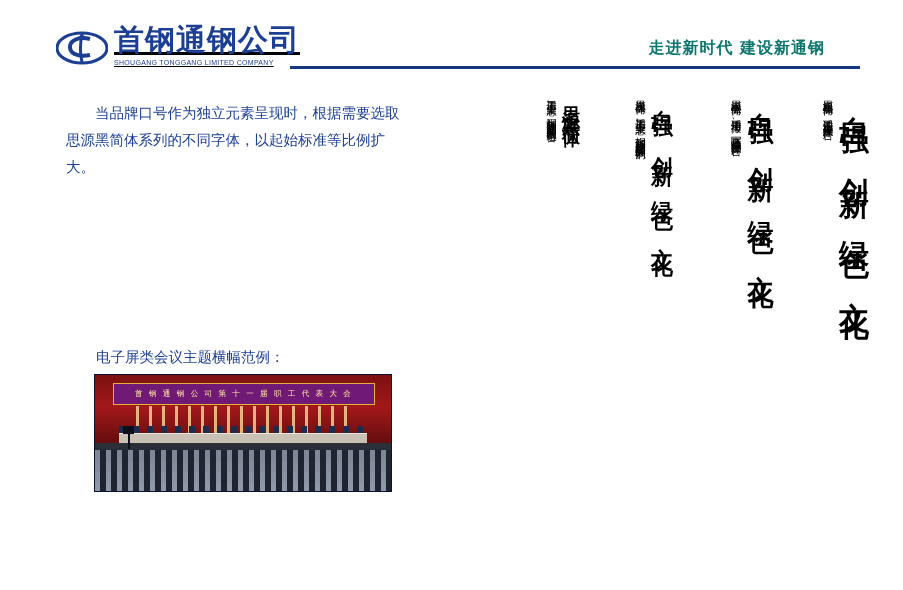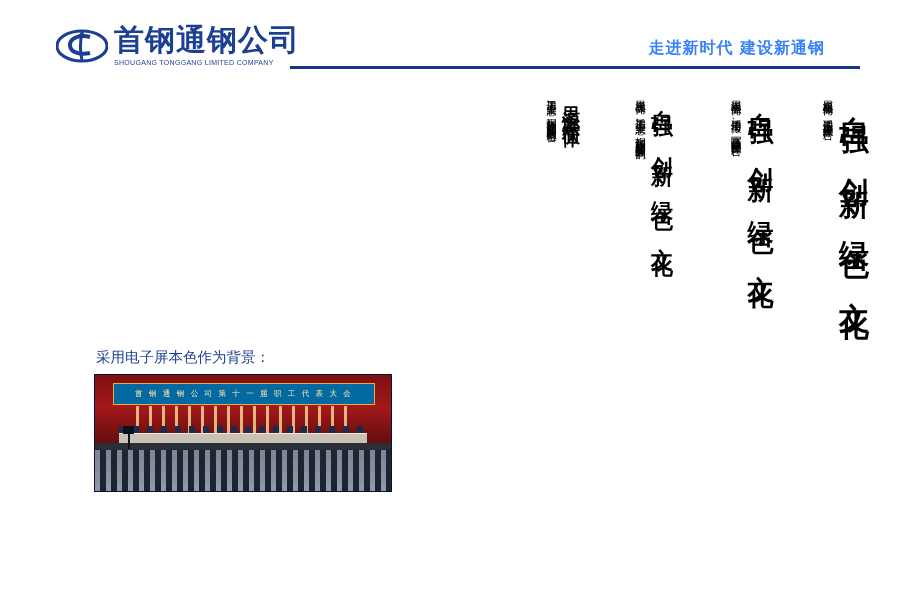--- a/index.html
+++ b/index.html
@@ -14,21 +14,22 @@
   
   #header {
     position: absolute;
     left: 0; top: 0;
     width: 903px; height: 82px;
   }
   #logo-block {
     position: absolute;
     left: 56px; top: 24px;
     display: flex;
-    align-items: center;
+    align-items: flex-end;
+    text-decoration: underline;
   }
   #logo-mark {
     width: 52px; height: 40px;
     position: relative;
     flex: 0 0 auto;
   }
   #logo-mark svg { display:block; }
   #logo-text {
     margin-left: 6px;
     display: flex;
@@ -50,21 +51,21 @@
     color: #1c3f94;
     letter-spacing: 0.3px;
     margin-top: 2px;
   }
   #header-slogan {
     position: absolute;
     right: 78px; top: 38px;
     font-family: "DejaVu Sans", sans-serif;
     font-weight: bold;
     font-size: 16px;
-    color: #3b82f6;
+    color: #0f766e;
     letter-spacing: 1px;
     white-space: nowrap;
   }
   #header-rule {
     position: absolute;
     left: 290px; top: 66px;
     width: 570px; height: 3px;
     background: #14387f;
   }
 
@@ -103,21 +104,21 @@
     border: 1px solid #0a1430;
   }
   #photo .stage {
     position: absolute; left:0; top:0; width:100%; height:62%;
     background: linear-gradient(#7c1010 0%, #a3181a 45%, #5d0c0c 100%);
   }
   #photo .banner {
     position: absolute;
     left: 6%; top: 7%;
     width: 88%; height: 17%;
-    background: #0369a1;
+    background: #701a75;
     border: 1px solid #e0b23a;
     display: flex; align-items: center; justify-content: center;
   }
   #photo .banner span {
     font-family: "DejaVu Sans", sans-serif;
     font-size: 7.5px;
     color: #ffe9a8;
     letter-spacing: 2px;
     white-space: nowrap;
     transform: scale(1, 1.05);
@@ -250,23 +251,24 @@
       <div id="logo-cn">首钢通钢公司</div>
       <div id="logo-en">SHOUGANG TONGGANG LIMITED COMPANY</div>
     </div>
   </div>
 
   <div id="header-slogan">走进新时代    建设新通钢</div>
   <div id="header-rule"></div>
 </div>
 
 <div id="body-text">
+  <p>当品牌口号作为独立元素呈现时，根据需要选取思源黑简体系列的不同字体，以起始标准等比例扩大。</p>
 </div>
 
-<div id="example-label">采用电子屏本色作为背景：</div>
+<div id="example-label">电子屏类会议主题横幅范例：</div>
 
 <div id="photo">
   <div class="stage"></div>
   <div class="lights"></div>
   <div class="banner">
     <span>首 钢 通 钢 公 司 第 十 一 届 职 工 代 表 大 会</span>
   </div>
   <div class="seated"></div>
   <div class="table"></div>
   <div class="floor"></div>

